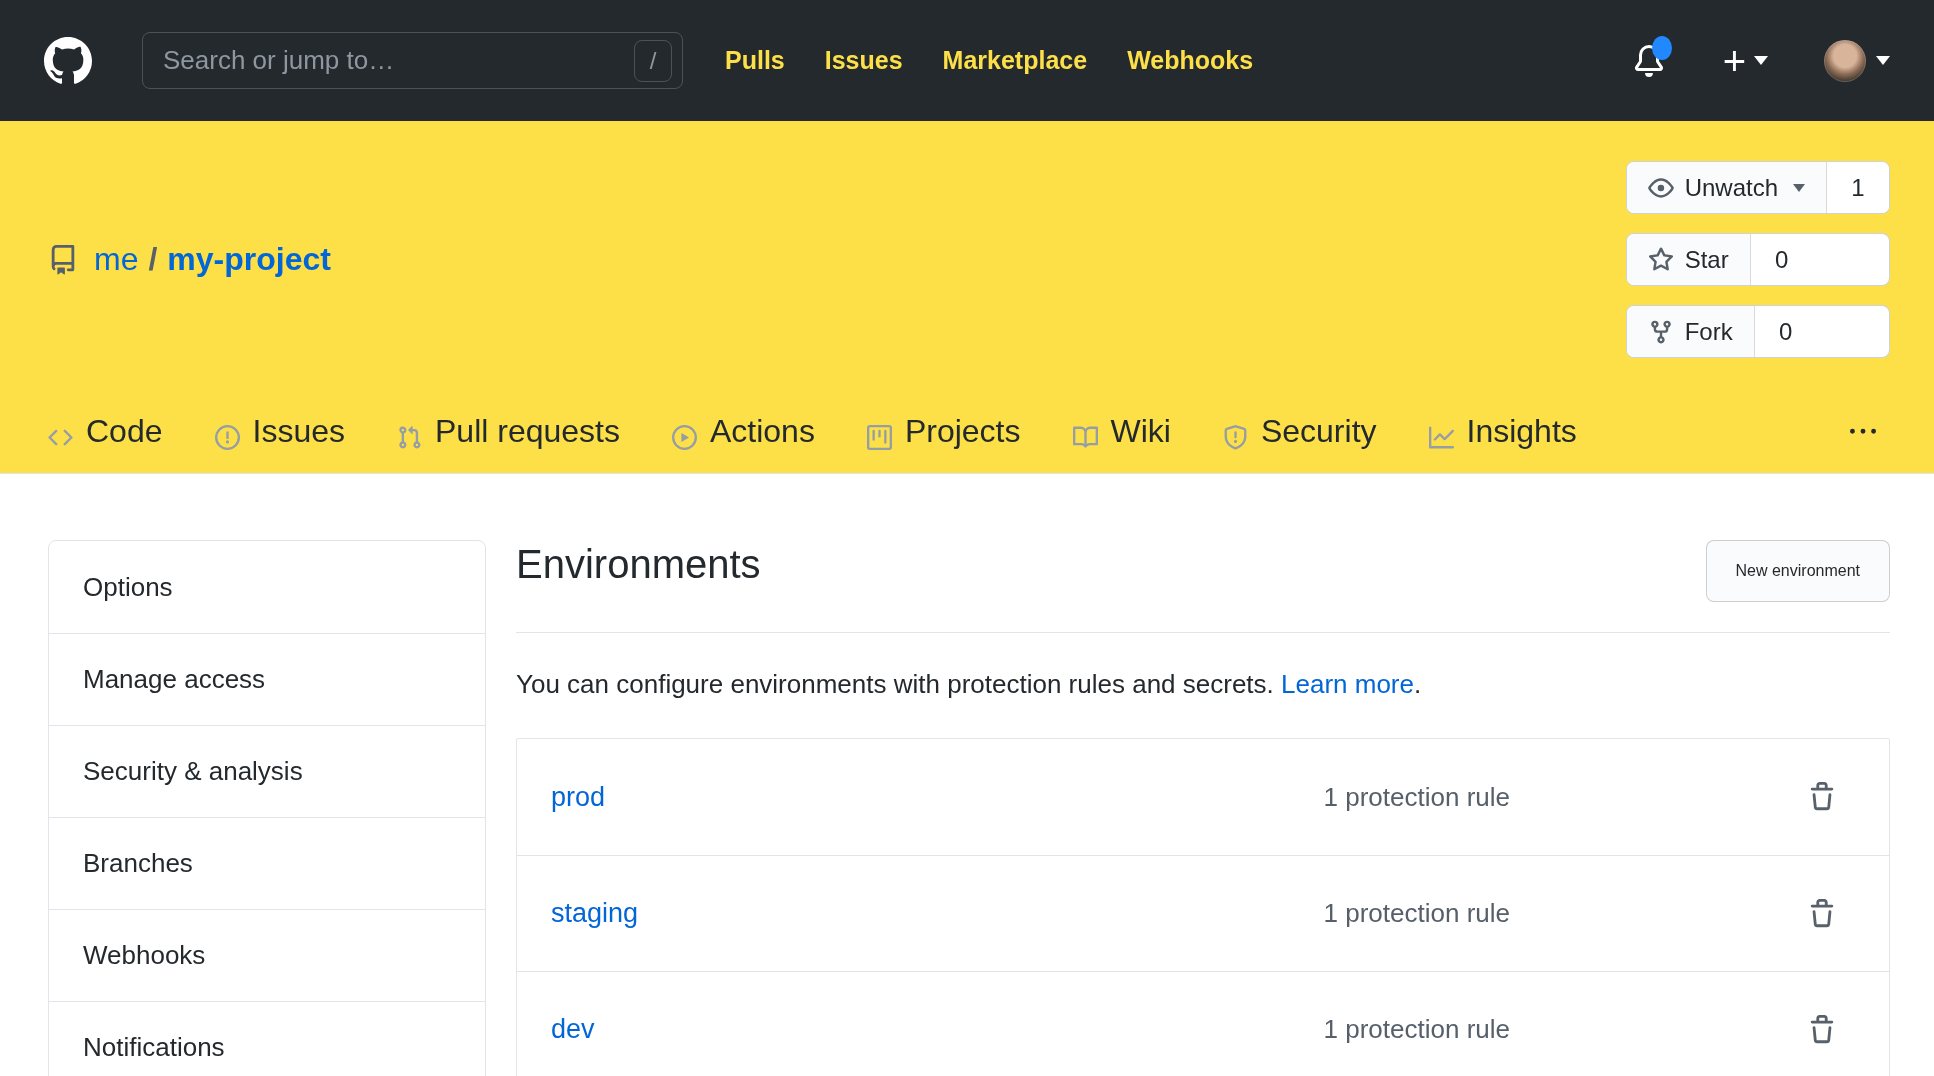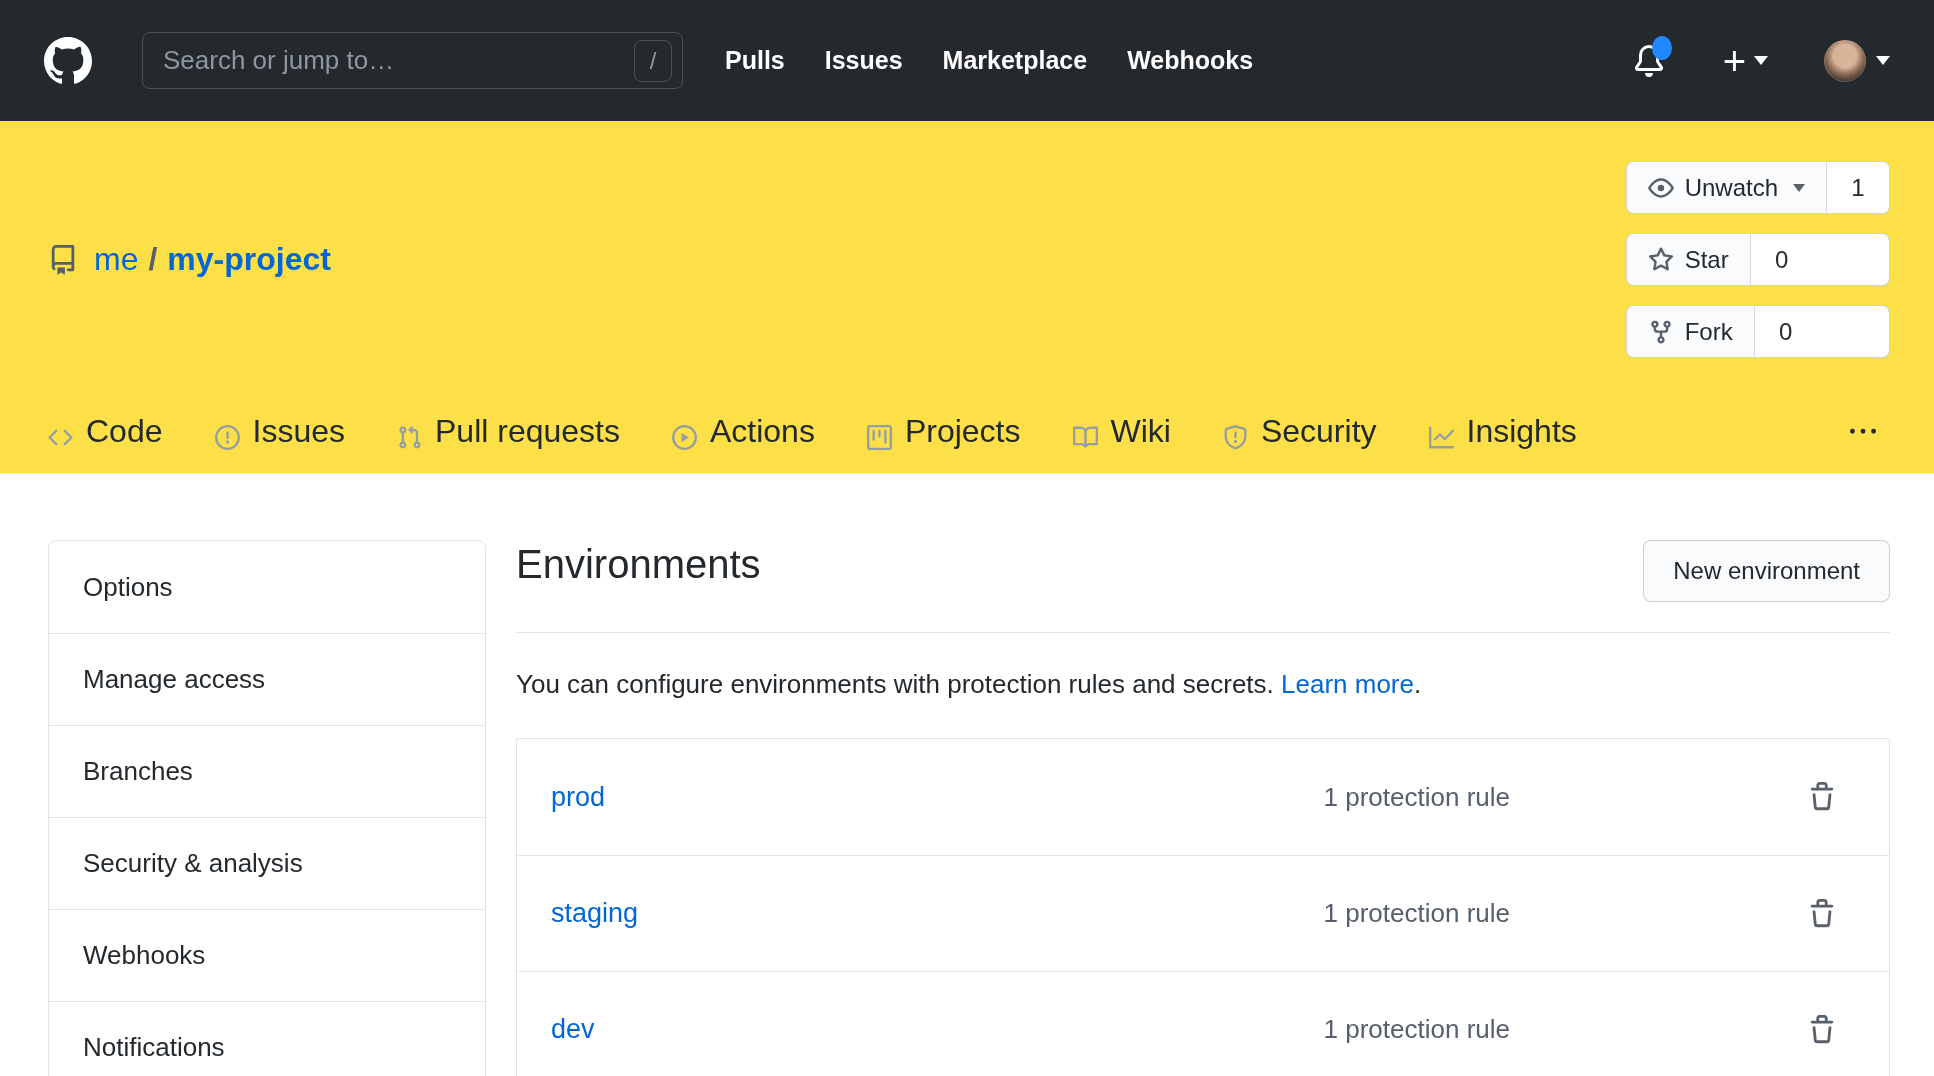--- a/index.html
+++ b/index.html
@@ -25,21 +25,21 @@
     flex:1; background:transparent; border:none; outline:none;
     color:#c8ced4; font-size:26px; font-family:inherit;
   }
   .search-box input::placeholder { color:#8e979f; opacity:1; }
   .slash-key {
     width:38px; height:42px; border:1px solid #4a535c; border-radius:8px;
     color:#8e979f; font-size:24px; display:flex; align-items:center; justify-content:center;
   }
   .nav-links { display:flex; margin-left:42px; gap:40px; }
   .nav-links a {
-    color:#ffffff; font-size:25px; font-weight:700; text-decoration:none; cursor:pointer;
+    color:#fde047; font-size:25px; font-weight:700; text-decoration:none; cursor:pointer;
   }
   .nav-right { margin-left:auto; display:flex; align-items:center; }
   .bell-wrap { position:relative; cursor:pointer; }
   .bell-wrap svg { width:32px; height:32px; color:#fff; display:block; }
   .notif-dot {
     position:absolute; top:-9px; right:-7px; width:20px; height:24px;
     background:#2188ff; border-radius:50%;
   }
   .plus-btn { margin-left:58px; display:flex; align-items:center; gap:8px; cursor:pointer; color:#fff; }
   .plus-glyph { font-size:40px; font-weight:400; line-height:1; }
@@ -93,21 +93,21 @@
   .sidebar-item {
     height:92px; display:flex; align-items:center; padding:0 34px;
     font-size:26px; color:#24292e; cursor:pointer; border-top:1px solid #e1e4e8;
   }
   .sidebar-item:first-child { border-top:none; }
 
   .main { flex:1; margin-left:30px; }
   .main-header { display:flex; align-items:flex-start; }
   .page-title { font-size:40px; font-weight:400; color:#24292e; line-height:1.2; }
   .new-env-btn {
-    margin-left:auto; height:62px; padding:0 29px; font-size:24px; font-weight:500;
+    margin-left:auto; height:62px; padding:0 29px; font-size:16px; font-weight:500;
     color:#24292e; background:#fafbfc; border:1px solid rgba(27,31,35,.2);
     border-radius:8px; cursor:pointer; font-family:inherit; display:flex; align-items:center;
   }
   .main hr { border:none; border-top:1px solid #e1e4e8; margin-top:30px; }
   .description { margin-top:36px; font-size:26px; color:#24292e; }
   .description a { color:#0366d6; text-decoration:none; cursor:pointer; }
 
   .env-box { margin-top:38px; border:1px solid #e1e4e8; border-radius:2px; background:#fff; }
   .env-row {
     height:116px; display:flex; align-items:center; padding:0 52px 0 34px;
@@ -262,22 +262,22 @@
       </span>
     </nav>
   </section>
 
   <div class="content">
 
     <aside class="sidebar">
       <div class="sidebar-box">
         <div class="sidebar-item">Options</div>
         <div class="sidebar-item">Manage access</div>
+        <div class="sidebar-item">Security &amp; analysis</div>
         <div class="sidebar-item">Branches</div>
-        <div class="sidebar-item">Security &amp; analysis</div>
         <div class="sidebar-item">Webhooks</div>
         <div class="sidebar-item">Notifications</div>
         <div class="sidebar-item">Integrations</div>
         <div class="sidebar-item"></div>
       </div>
     </aside>
 
     <main class="main">
       <div class="main-header">
         <h2 class="page-title">Environments</h2>

